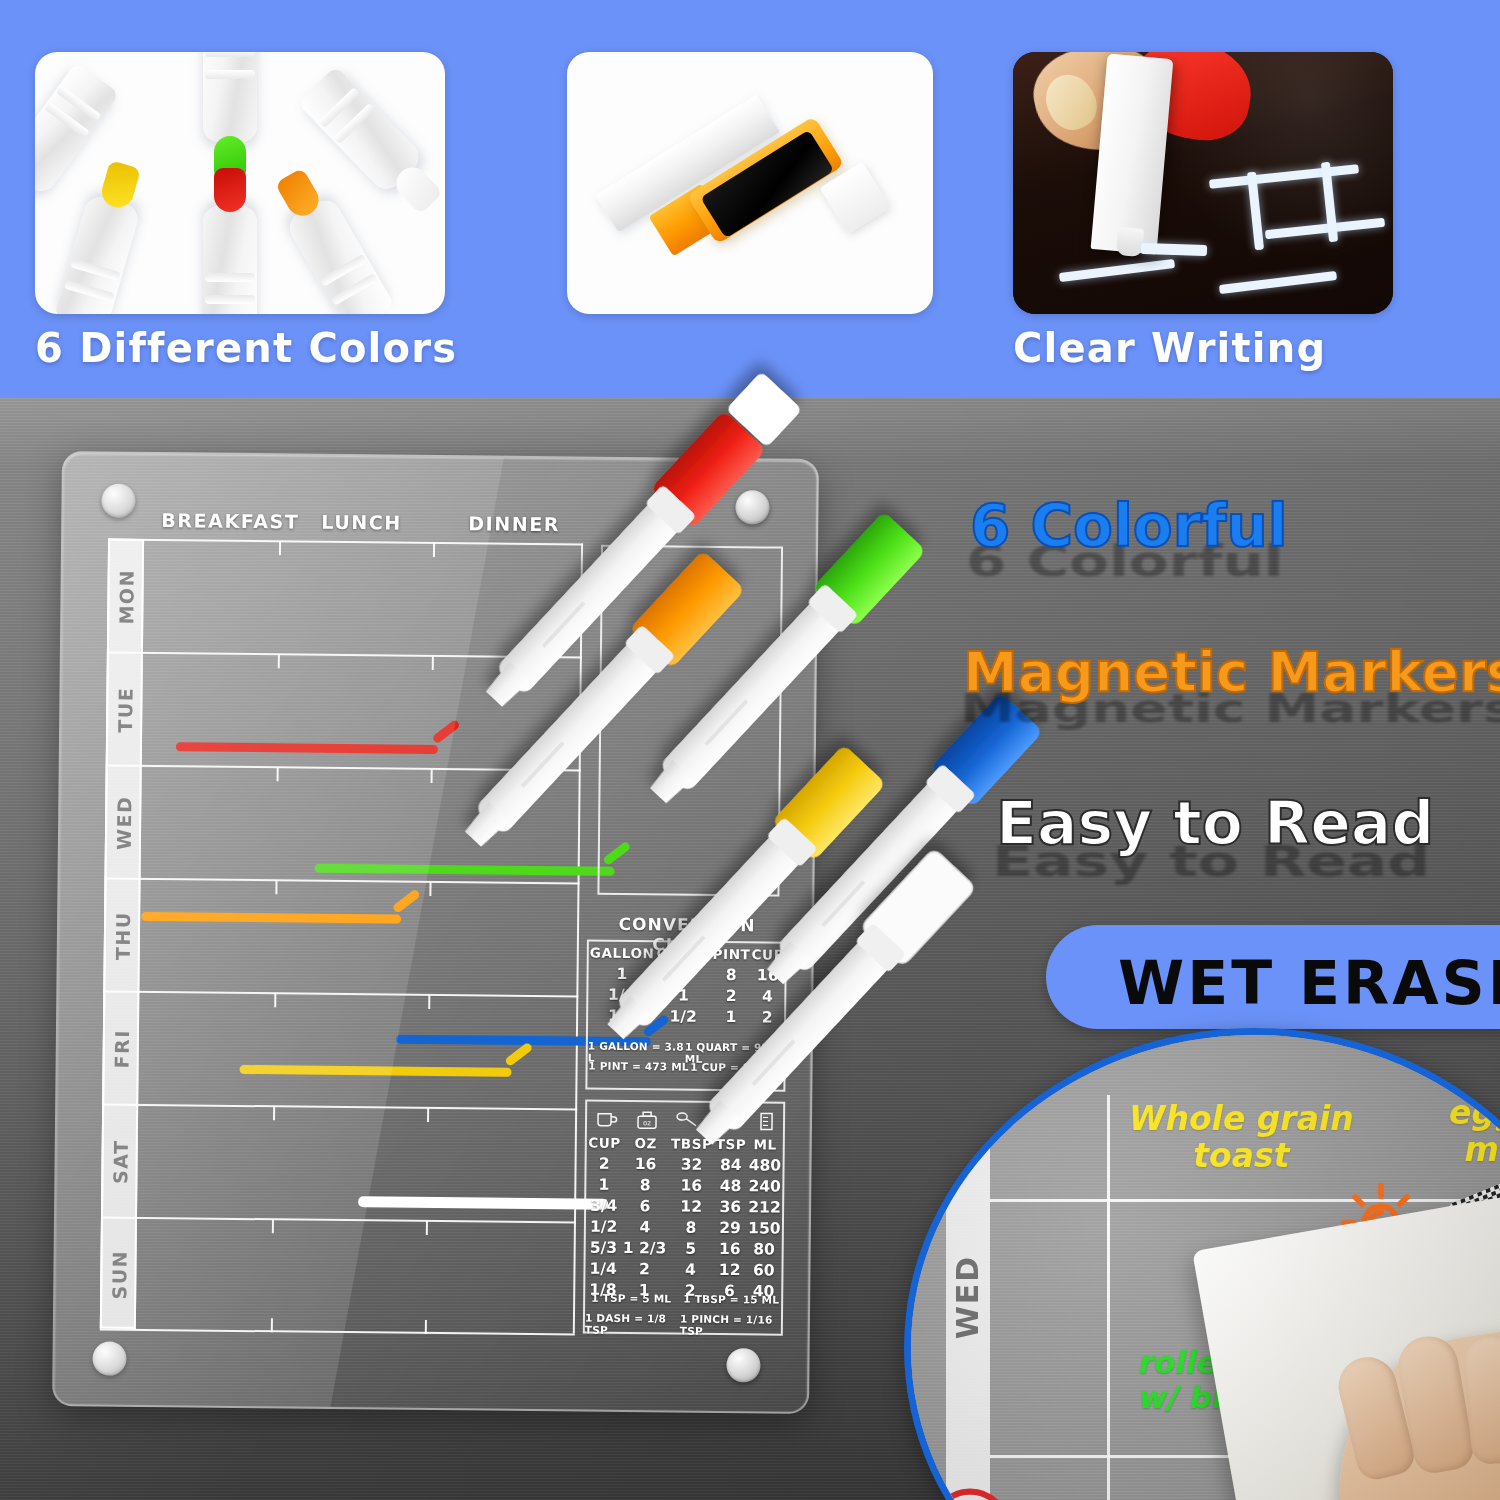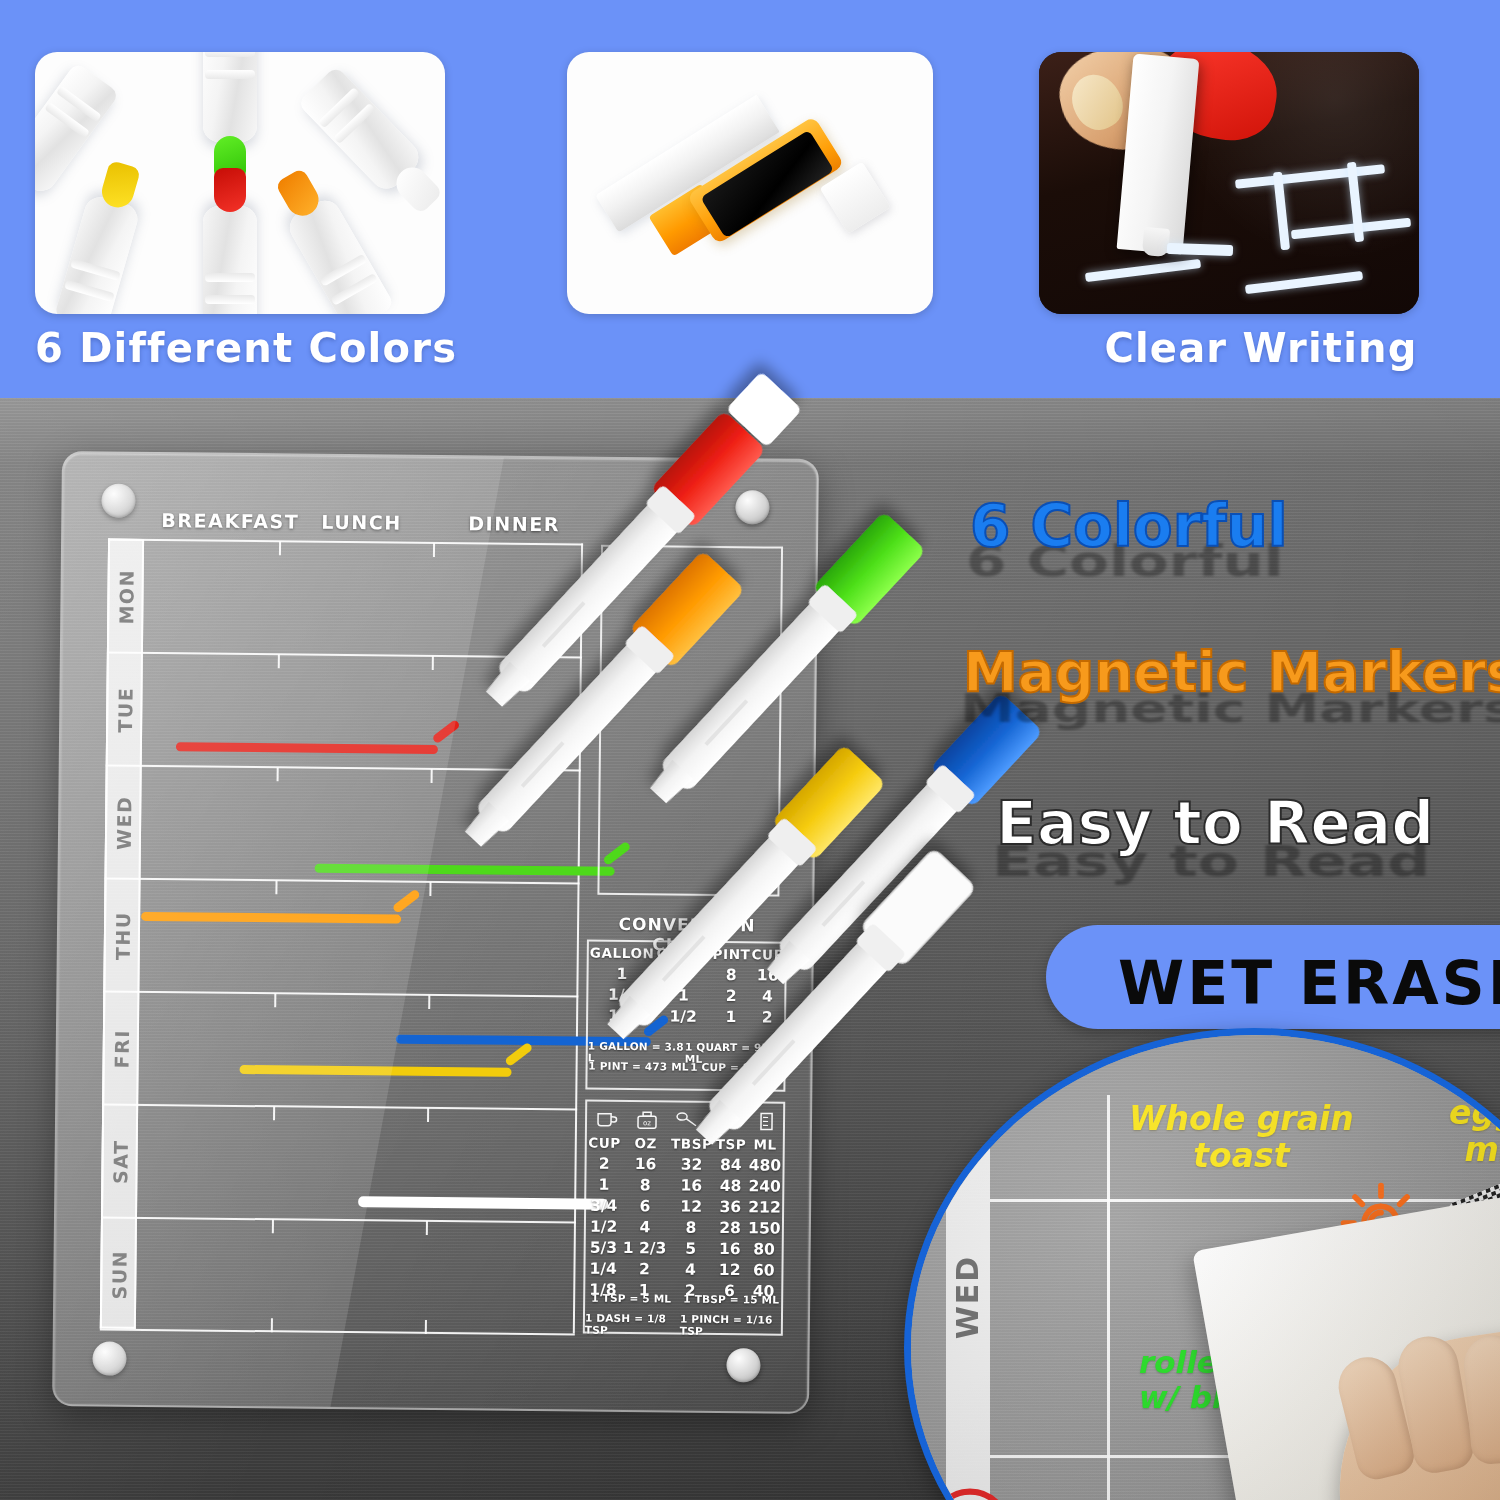--- a/index.html
+++ b/index.html
@@ -16,21 +16,21 @@
     background:#6b92f8;
   }
   .feature-col{ position:absolute; top:0; height:398px; }
   .feature-card{
     position:absolute; left:0; top:52px;
     border-radius:22px; overflow:hidden; background:#fff;
     box-shadow:0 2px 8px rgba(0,0,0,.18);
   }
   .feature-label{
     position:absolute; left:0; width:100%; top:325px;
-    text-align:center; color:#ffffff;
+    color:#ffffff;
     font-family:"DejaVu Sans", sans-serif;
     font-size:40px; font-weight:600; letter-spacing:1.2px;
     text-shadow:0 2px 4px rgba(30,50,120,.35);
     white-space:nowrap;
   }
 
   
   #card-colors{ width:410px; height:262px; background:#fdfdfd; }
   .tipmark{ position:absolute; width:54px; height:150px; }
   .tipmark .barrel{
@@ -407,21 +407,21 @@
       <div id="magnet-pen">
         <div class="mg-body"></div>
         <div class="mg-collar"></div>
         <div class="mg-cap"></div>
         <div class="mg-strip"></div>
         <div class="mg-eraser"></div>
       </div>
     </div>
   </div>
 
-  <div class="feature-col" style="left:1039px;width:444px;">
+  <div class="feature-col" style="left:1013px;width:444px;">
     <div class="feature-card" id="card-writing">
       <div class="cw-bg"></div>
       <div class="cw-stroke" style="left:196px;top:120px;width:150px;height:9px;transform:rotate(-6deg);"></div>
       <div class="cw-stroke" style="left:238px;top:120px;width:9px;height:78px;transform:rotate(-6deg);"></div>
       <div class="cw-stroke" style="left:252px;top:172px;width:120px;height:9px;transform:rotate(-6deg);"></div>
       <div class="cw-stroke" style="left:312px;top:110px;width:9px;height:80px;transform:rotate(-6deg);"></div>
       <div class="cw-stroke" style="left:46px;top:214px;width:116px;height:9px;transform:rotate(-7deg);"></div>
       <div class="cw-stroke" style="left:206px;top:226px;width:118px;height:9px;transform:rotate(-7deg);"></div>
       <div class="cw-hand"></div>
       <div class="cw-nail"></div>
@@ -597,21 +597,21 @@
           <td>3/4</td>
           <td>6</td>
           <td>12</td>
           <td>36</td>
           <td>212</td>
         </tr>
         <tr>
           <td>1/2</td>
           <td>4</td>
           <td>8</td>
-          <td>28</td>
+          <td>29</td>
           <td>150</td>
         </tr>
         <tr>
           <td>5/3</td>
           <td>1 2/3</td>
           <td>5</td>
           <td>16</td>
           <td>80</td>
         </tr>
         <tr>

